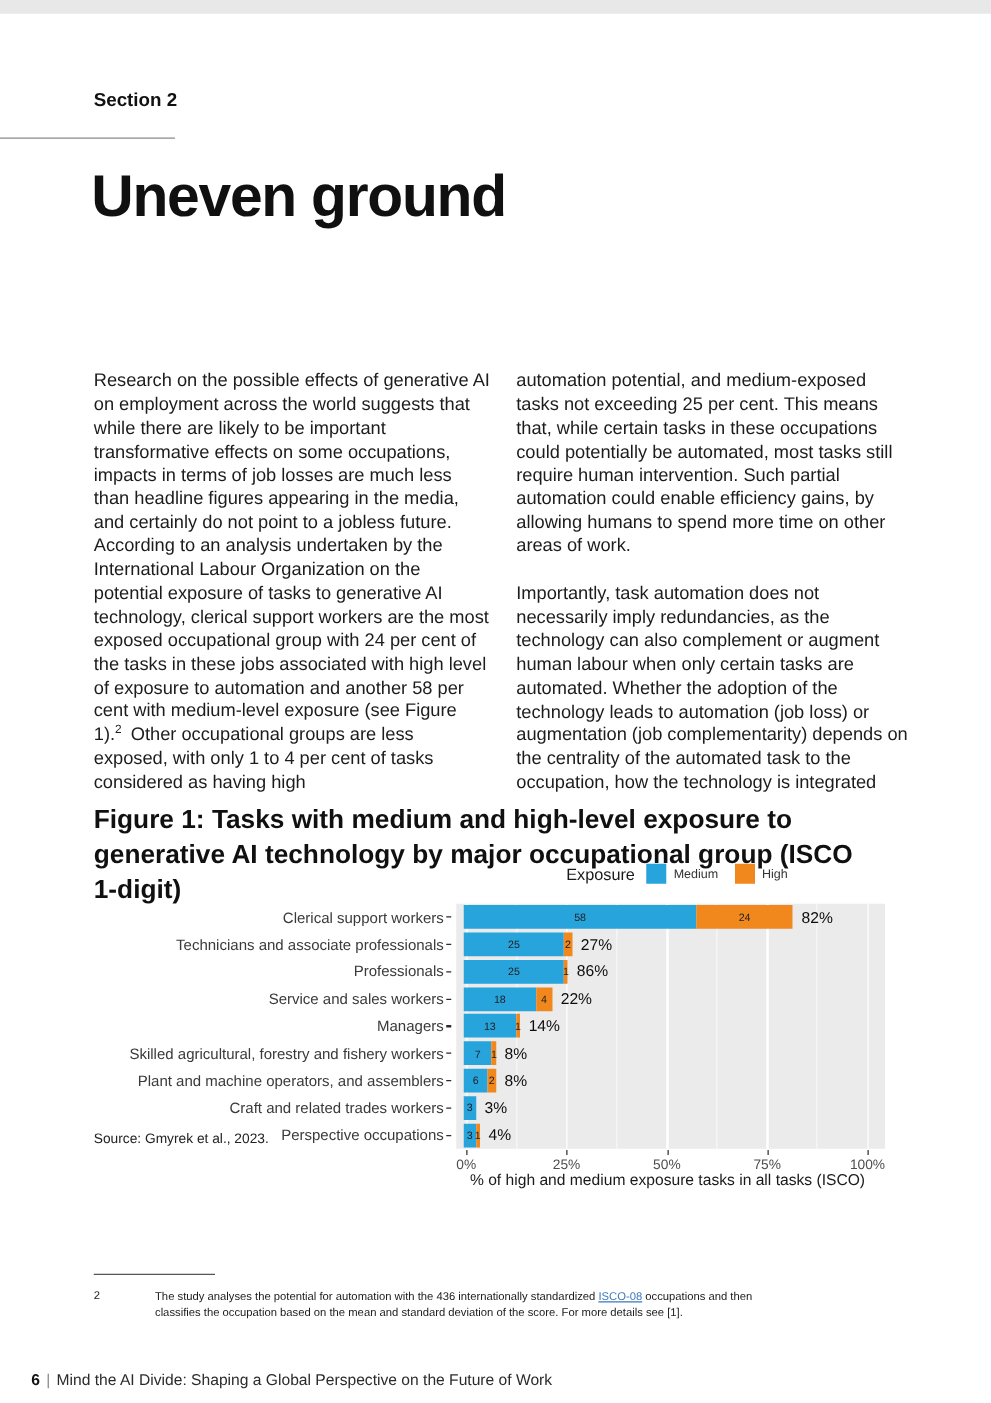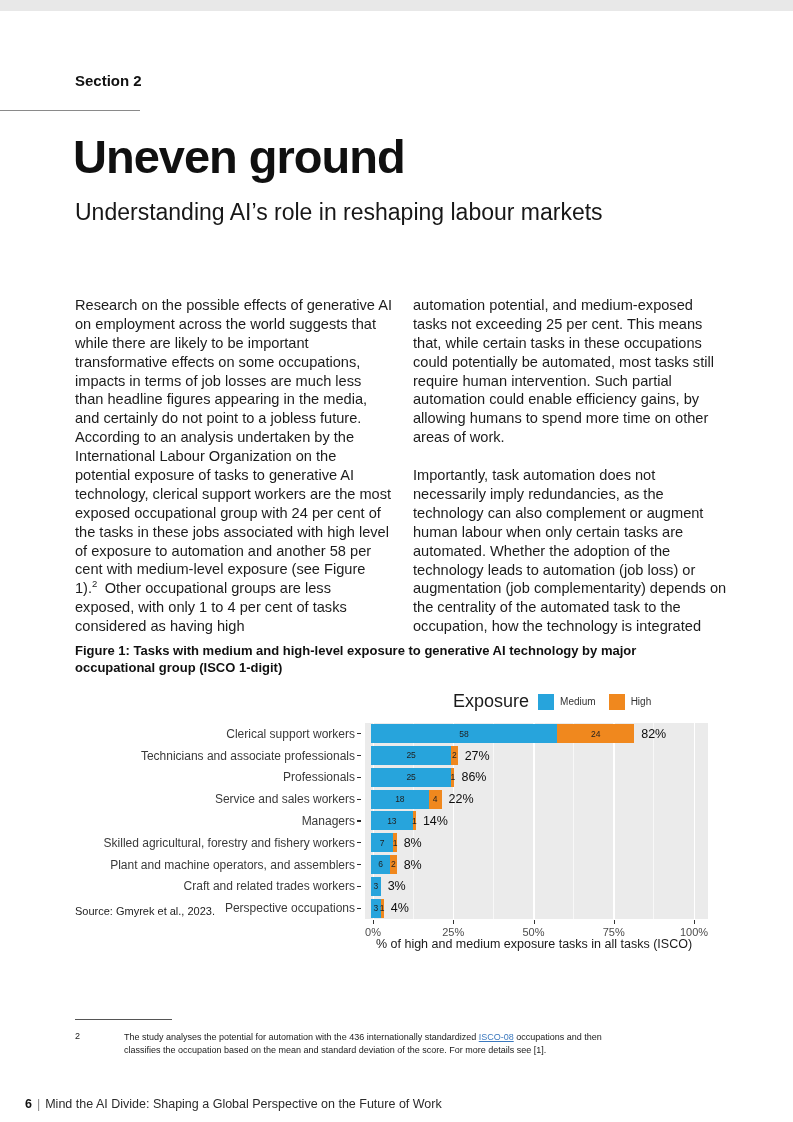--- a/index.html
+++ b/index.html
@@ -11,25 +11,25 @@
   .section-rule { position:absolute; left:0; top:99px; width:140px; height:1px; background:#8a8a8a; }
 
   .title { position:absolute; left:73px; top:118px; font-size:47px; font-weight:700; letter-spacing:-1px; color:#101010; }
   .subtitle { position:absolute; left:75px; top:188px; font-size:23px; font-weight:400; color:#171717; }
 
   .columns { position:absolute; left:75px; top:285px; width:655px; display:flex; gap:21px; }
   .col { width:317px; font-size:14.6px; line-height:1.295; color:#1c1c1c; }
   .col p + p { margin-top:19px; }
   .col sup { font-size:9.5px; vertical-align:super; line-height:0; }
 
-  .fig-caption { position:absolute; left:75px; top:631px; width:628px; font-size:13px; font-weight:700; line-height:1.33; color:#101010; }
+  .fig-caption { position:absolute; left:75px; top:631px; width:628px; font-size:21px; font-weight:700; line-height:1.33; color:#101010; }
 
   .chart { position:absolute; left:75px; top:676px; width:655px; height:270px; }
   .legend { position:absolute; left:378px; top:4px; display:flex; align-items:center; }
-  .legend-title { font-size:18px; color:#1a1a1a; margin-right:9px; }
+  .legend-title { font-size:13px; color:#1a1a1a; margin-right:9px; }
   .legend-item { display:flex; align-items:center; margin-right:13px; }
   .legend-swatch { width:16px; height:16px; display:inline-block; margin-right:6px; }
   .legend-label { font-size:10px; color:#333; }
 
   .panel { position:absolute; left:290px; top:36px; width:343px; height:196px; background:#ebebeb; }
   .grid { position:absolute; top:0; height:100%; }
   .grid.major { width:1.6px; background:#ffffff; }
   .grid.minor { width:1px; background:rgba(255,255,255,0.65); }
 
   .crow { position:absolute; left:0; width:655px; display:flex; align-items:center; }
@@ -57,21 +57,20 @@
 </style>
 </head>
 <body>
 
 <div class="page">
 
   <div class="section-label">Section 2</div>
   <div class="section-rule"></div>
 
   <h1 class="title">Uneven ground</h1>
-  <h2 class="subtitle">Understanding AI’s role in reshaping labour markets</h2>
 
   <div class="columns">
     <div class="col">
       <p><span>Research on the possible effects of generative AI on employment across the world suggests that while there are likely to be important transformative effects on some occupations, impacts in terms of job losses are much less than headline figures appearing in the media, and certainly do not point to a jobless future. According to an analysis undertaken by the International Labour Organization on the potential exposure of tasks to generative AI technology, clerical support workers are the most exposed occupational group with 24 per cent of the tasks in these jobs associated with high level of exposure to automation and another 58 per cent with medium-level exposure (see Figure 1).</span><sup>2</sup><span> Other occupational groups are less exposed, with only 1 to 4 per cent of tasks considered as having high</span></p>
     </div>
     <div class="col">
       <p>automation potential, and medium-exposed tasks not exceeding 25 per cent. This means that, while certain tasks in these occupations could potentially be automated, most tasks still require human intervention. Such partial automation could enable efficiency gains, by allowing humans to spend more time on other areas of work.</p>
       <p>Importantly, task automation does not necessarily imply redundancies, as the technology can also complement or augment human labour when only certain tasks are automated. Whether the adoption of the technology leads to automation (job loss) or augmentation (job complementarity) depends on the centrality of the automated task to the occupation, how the technology is integrated</p>
     </div>
   </div>

